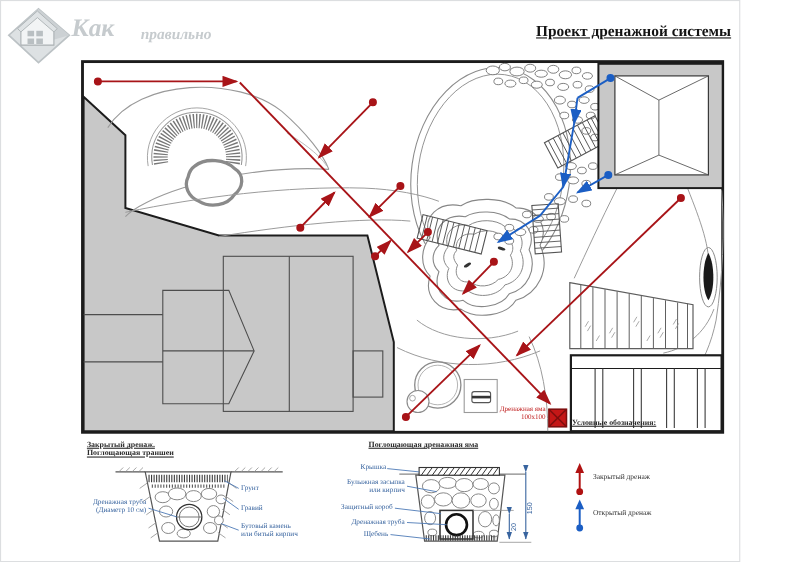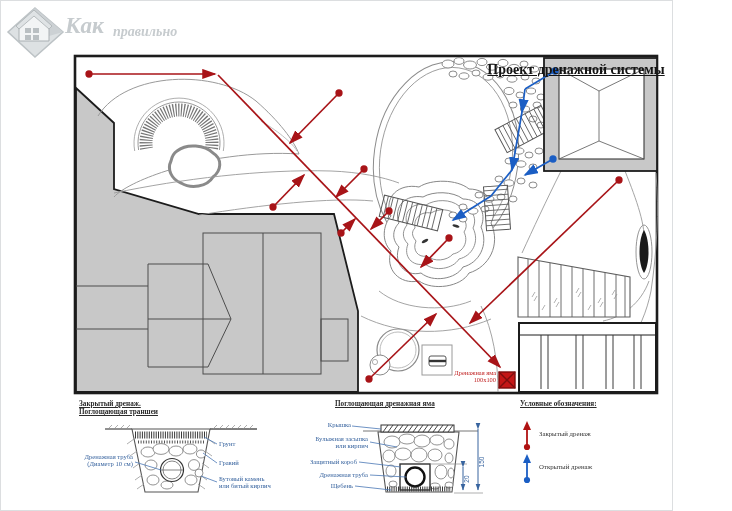--- a/index.html
+++ b/index.html
@@ -7,21 +7,21 @@
         box-sizing:border-box;overflow:hidden;font-family:"Liberation Sans",sans-serif;}
   svg{position:absolute;left:0;top:0;}
   .lbl{position:absolute;z-index:3;line-height:1.08;font-family:Liberation Serif, serif;}
   .blue{color:#38649f;font-size:6.6px;}
   .red{color:#c02020;font-size:6.4px;}
   .sec-title{color:#2b2b2b;font-size:7.2px;font-weight:bold;}
   .sec-title span{text-decoration:underline;}
   .legend-item-label{color:#333;font-size:6.8px;}
   .r{text-align:right;}
   #main-title{position:absolute;left:440px;top:21px;width:270px;text-align:center;z-index:3;
-      font-family:"Liberation Serif",serif;font-size:14px;font-weight:bold;color:#141414;margin-top:40px;}
+      font-family:"Liberation Serif",serif;font-size:14px;font-weight:bold;color:#141414;}
   #main-title span{text-decoration:underline;}
   .brand{position:absolute;z-index:3;color:#c6cbce;font-style:italic;font-weight:bold;
       font-family:"Liberation Serif",serif;}
 </style>
 </head>
 <body>
 
 <div id="page">
 
 <svg width="732" height="511" viewBox="0 0 732 511">
@@ -356,21 +356,21 @@
     <circle cx="526" cy="446" r="3.1"></circle>
   </g>
   <g fill="#1b5ec4">
     <polygon points="526,453 522,462 530,462"></polygon>
     <line x1="526" y1="461" x2="526" y2="478" stroke="#1b5ec4" stroke-width="1.8"></line>
     <circle cx="526" cy="479" r="3.1"></circle>
   </g>
 </svg>
 
 <div class="brand" style="left:64px;top:12px;font-size:23px;">Как</div>
-<div class="brand" style="left:112px;top:23px;font-size:14px;font-style:italic;">правильно</div>
+<div class="brand" style="left:127px;top:23px;font-size:14px;font-style:italic;">правильно</div>
 
 <div id="main-title"><span>Проект дренажной системы</span></div>
 
 <div class="lbl red r" style="left:438px;top:369px;width:57px;">
   <div>Дренажная яма</div>
   <div>100x100</div>
 </div>
 
 <div class="lbl sec-title" style="left:78px;top:400px;">
   <span>Закрытый дренаж.</span><br>
@@ -392,19 +392,19 @@
 </div>
 <div class="lbl blue r" style="left:300px;top:420px;width:50px;">Крышка</div>
 <div class="lbl blue r" style="left:300px;top:434px;width:67px;">
   <div>Булыжная засыпка</div>
   <div>или кирпич</div>
 </div>
 <div class="lbl blue r" style="left:300px;top:457px;width:56px;">Защитный короб</div>
 <div class="lbl blue r" style="left:300px;top:470px;width:67px;">Дренажная труба</div>
 <div class="lbl blue r" style="left:300px;top:481px;width:52px;">Щебень</div>
 
-<div class="lbl sec-title" style="left:519px;top:400px;">
+<div class="lbl sec-title" style="left:519px;top:380px;">
   <span>Условные обозначения:</span>
 </div>
 <div class="lbl legend-item-label" style="left:538px;top:429px;">Закрытый дренаж</div>
 <div class="lbl legend-item-label" style="left:538px;top:462px;">Открытый дренаж</div>
 
 </div>
 
 </body></html>

